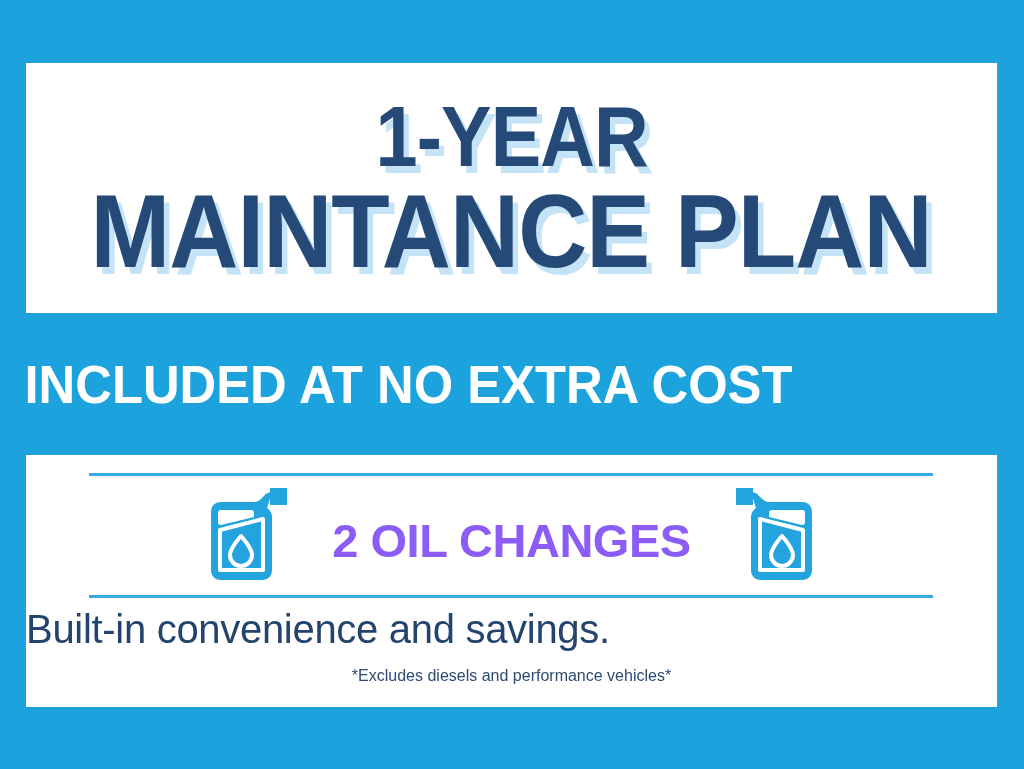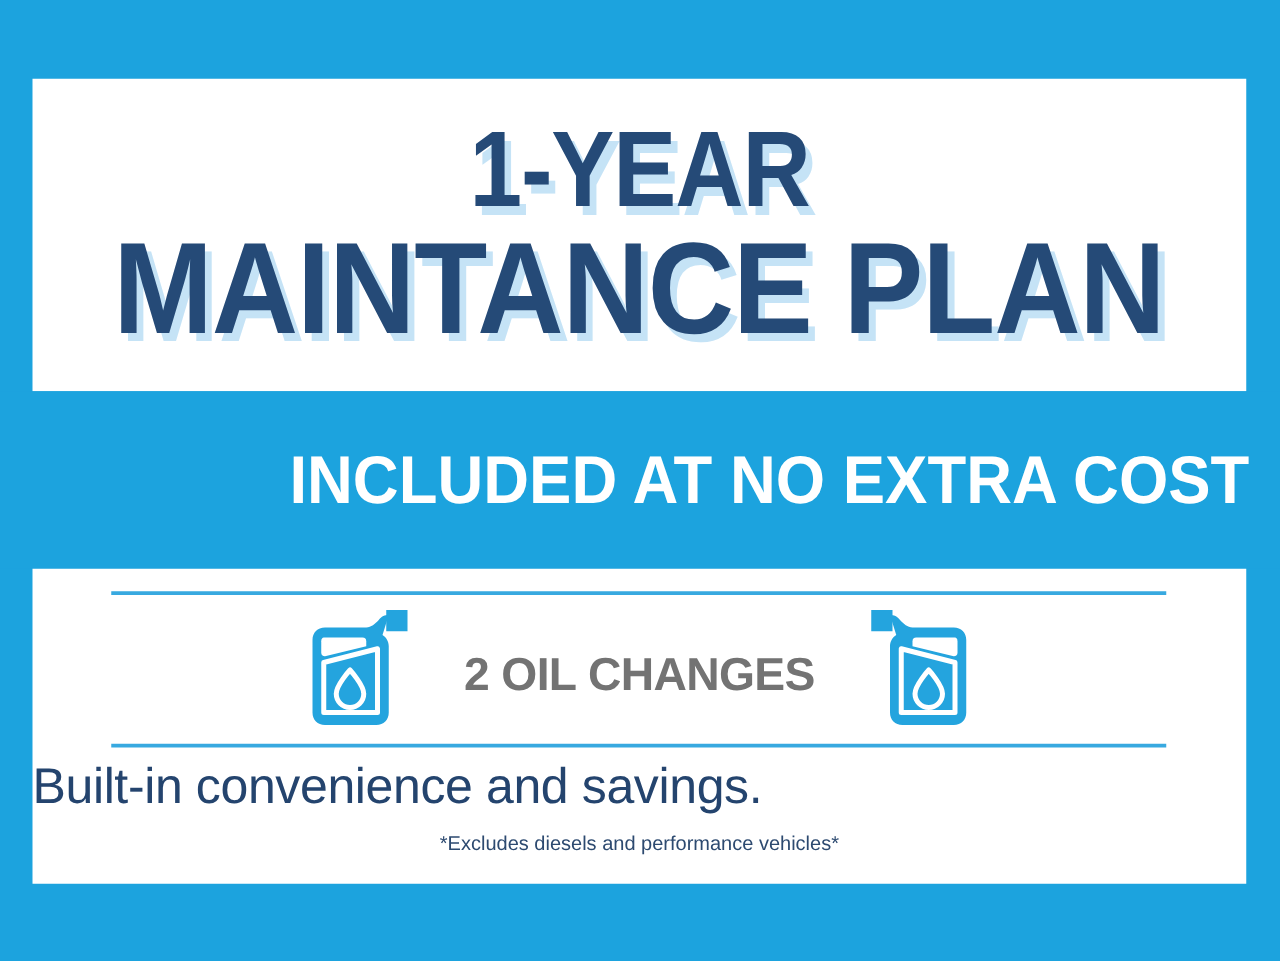--- a/index.html
+++ b/index.html
@@ -60,21 +60,21 @@
   
   .band {
     position: absolute;
     left: 0;
     top: 313px;
     width: 1024px;
     height: 142px;
     background: #1ca3de;
     display: flex;
     align-items: center;
-    justify-content: flex-end;
+    justify-content: flex-start;
   }
   .band-text {
     color: #ffffff;
     font-family: "Liberation Sans", sans-serif;
     font-weight: bold;
     font-size: 54px;
     letter-spacing: 0px;
     text-transform: uppercase;
     white-space: nowrap;
     transform: scaleX(0.94);
@@ -106,24 +106,24 @@
     top: 18px;
     width: 971px;
     height: 122px;
     display: flex;
     align-items: center;
     justify-content: center;
     gap: 42px;
   }
 
   .feature-label {
-    color: #737373;
+    color: #8b5cf6;
     font-family: "Liberation Sans", sans-serif;
     font-weight: bold;
-    font-size: 37px;
+    font-size: 47px;
     letter-spacing: -0.5px;
     white-space: nowrap;
     text-transform: uppercase;
     margin-top: 12px;
   }
 
   .jug-icon { flex: 0 0 auto; display: block; }
 
   .tagline {
     position: absolute;

